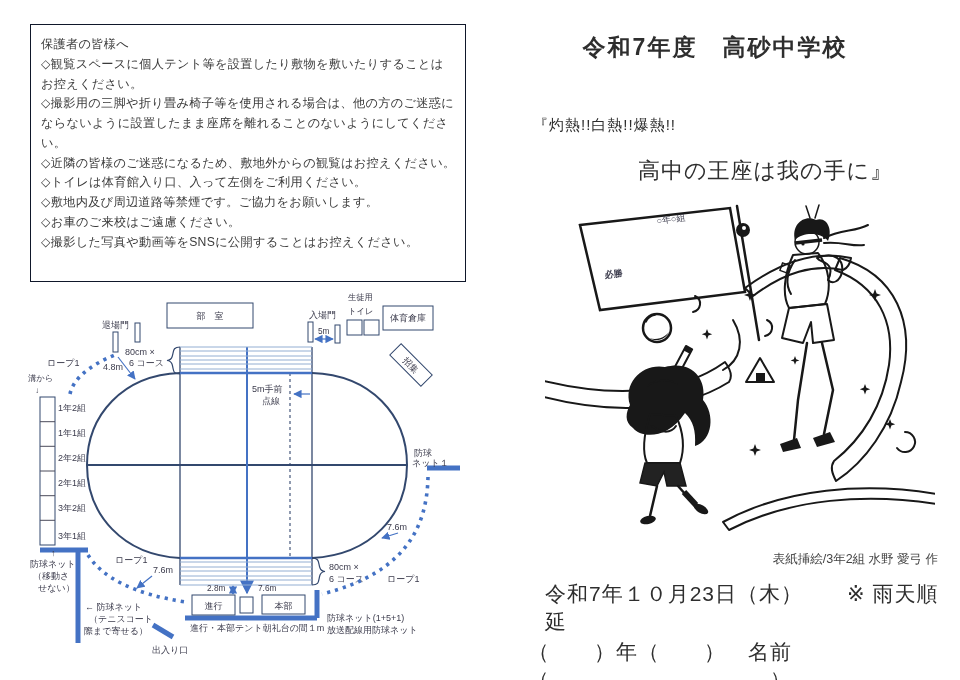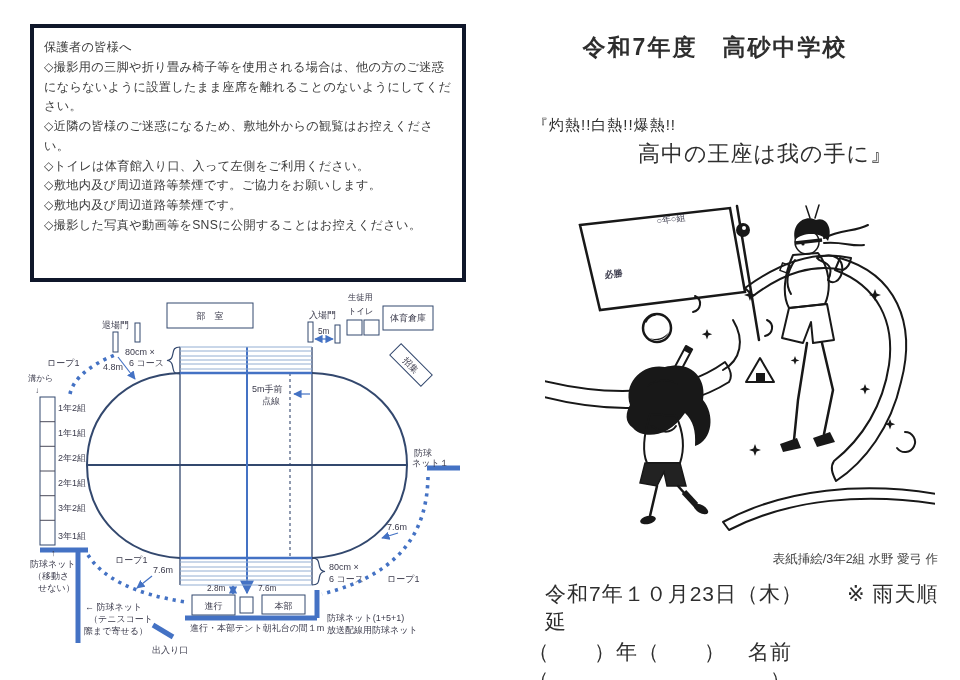--- a/index.html
+++ b/index.html
@@ -1,28 +1,28 @@
 <!DOCTYPE html>
 <html><head>
 <meta charset="utf-8">
 <style>
   html,body{margin:0;padding:0;background:#e8e8e8;}
   .page{position:relative;width:960px;height:680px;background:#ffffff;overflow:hidden;
         font-family:"Liberation Sans","DejaVu Sans",sans-serif;color:#333;}
   
   .notice{position:absolute;left:30px;top:24px;width:436px;height:258px;
-          border:4px solid #0f172a;box-sizing:border-box;padding:10px 9px 6px 10px;
+          border:1px solid #0f172a;box-sizing:border-box;padding:10px 9px 6px 10px;
           font-size:12.2px;line-height:1.62;color:#3a3a3a;letter-spacing:.3px;}
   .notice p{margin:0;}
   
   .cover-title{position:absolute;left:480px;top:30px;width:470px;text-align:center;
                font-size:23px;color:#2e2e2e;line-height:1.55;letter-spacing:2px;font-weight:bold;}
   .slogan{position:absolute;left:480px;top:116px;width:470px;color:#2e2e2e;}
   .slogan .l1{font-size:15px;padding-left:53px;letter-spacing:1px;}
-  .slogan .l2{font-size:22px;padding-left:158px;letter-spacing:1px;margin-top:4px;}
+  .slogan .l2{font-size:22px;padding-left:158px;letter-spacing:1px;margin-top:21px;}
   .slogan .credit{font-size:12.5px;padding-left:95px;margin-top:5px;color:#444;}
   .art-credit{position:absolute;left:480px;top:551px;width:458px;text-align:right;
               font-size:12.5px;color:#444;}
   .date-line{position:absolute;left:533px;top:580px;font-size:21px;color:#2e2e2e;letter-spacing:1px;margin-left:12px;}
   .name-line{position:absolute;left:528px;top:638px;font-size:21px;color:#2e2e2e;letter-spacing:1px;}
   
   svg{position:absolute;}
   svg text{font-family:"Liberation Sans","DejaVu Sans",sans-serif;fill:#3b3b4c;font-size:9px;}
   svg text.sm{font-size:8.3px;}
   svg text.ctr{text-anchor:middle;}
@@ -34,25 +34,26 @@
   .rope{stroke:#4472c4;stroke-width:3.6;fill:none;stroke-dasharray:3.2 5;}
   .ink{stroke:#181818;fill:none;stroke-linecap:round;stroke-linejoin:round;}
 </style>
 </head>
 <body>
 
 <div class="page">
 
   <div class="notice">
     <p>保護者の皆様へ</p>
+    <p>◇観覧スペースに個人テント等を設置したり敷物を敷いたりすることはお控えください。</p>
     <p>◇撮影用の三脚や折り畳み椅子等を使用される場合は、他の方のご迷惑にならないように設置したまま座席を離れることのないようにしてください。</p>
     <p>◇近隣の皆様のご迷惑になるため、敷地外からの観覧はお控えください。</p>
     <p>◇トイレは体育館入り口、入って左側をご利用ください。</p>
     <p>◇敷地内及び周辺道路等禁煙です。ご協力をお願いします。</p>
-    <p>◇敷地内及び周辺道路等禁煙です。</p>
+    <p>◇お車のご来校はご遠慮ください。</p>
     <p>◇撮影した写真や動画等をSNSに公開することはお控えください。</p>
   </div>
 
   <svg style="left:15px;top:287px;" width="460" height="390" viewBox="0 0 460 390">
     <defs>
       <marker id="mA" viewBox="0 0 10 10" refX="9" refY="5" markerWidth="7" markerHeight="7" orient="auto-start-reverse">
         <path d="M0,0 L10,5 L0,10 z" fill="#4472c4"></path>
       </marker>
     </defs>
 

